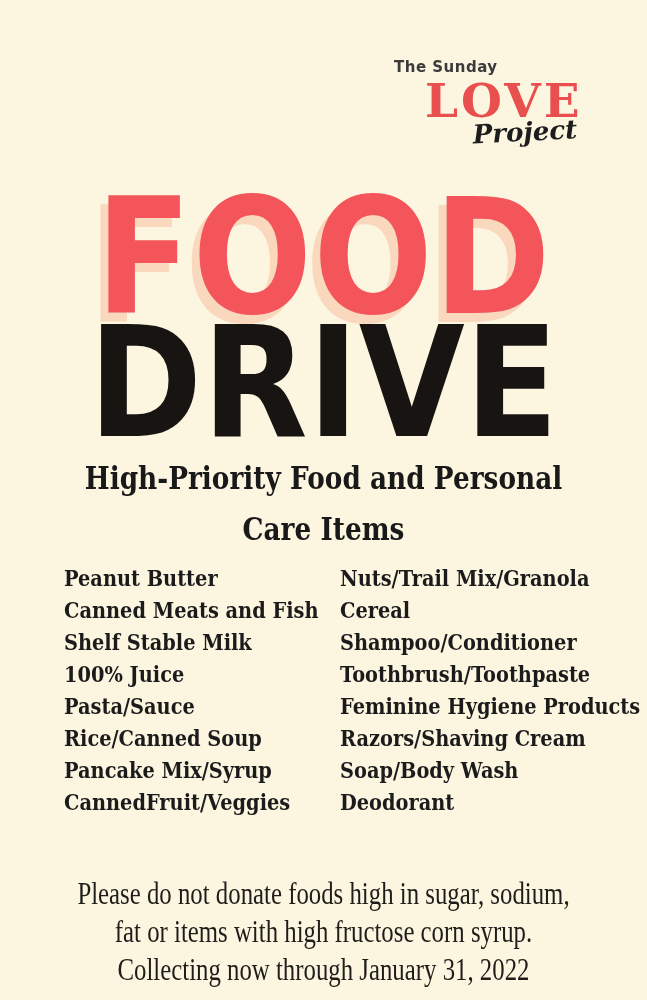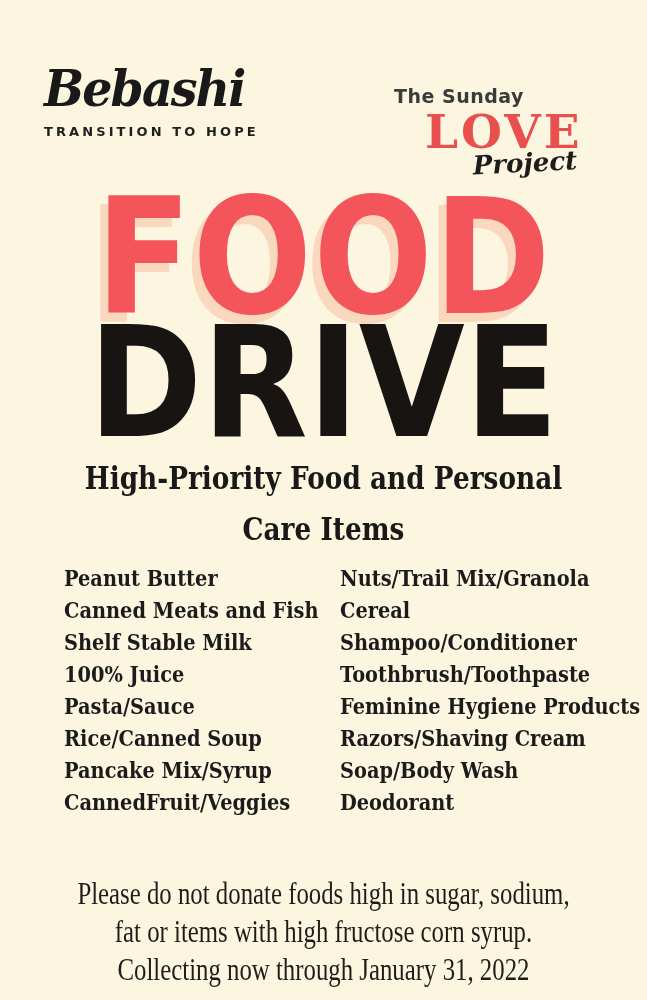--- a/index.html
+++ b/index.html
@@ -31,22 +31,22 @@
   }
   .bebashi-tagline{
     margin-top:4px;
     font-size:13px;font-weight:700;
     letter-spacing:3.1px;color:#1f1f1f;
     white-space:nowrap;
   }
 
   .sunday-love{position:absolute;right:68px;top:58px;text-align:left;width:185px;}
   .sl-top{
-    font-size:19px;font-weight:800;color:var(--gray_ink);
-    letter-spacing:0.5px;white-space:nowrap;margin-top:27px;
+    font-size:15px;font-weight:800;color:var(--gray_ink);
+    letter-spacing:0.5px;white-space:nowrap;
   }
   .sl-main{
     font-family:"DejaVu Serif",serif;
     font-size:47px;line-height:50px;font-weight:800;
     letter-spacing:3px;color:var(--love_red);
     white-space:nowrap;
     margin-left:31px;
   }
   .sl-script{
     font-family:"DejaVu Serif",serif;
@@ -112,24 +112,20 @@
     color:#1f1d1a;
     transform:scaleX(0.8);transform-origin:center top;
     white-space:nowrap;
   }
 </style>
 </head>
 <body>
 
 <div class="flyer">
 
-  <div class="bebashi">
-    <div class="bebashi-wordmark">Bebashi</div>
-    <div class="bebashi-tagline">TRANSITION TO HOPE</div>
-  </div>
 
   <div class="sunday-love">
     <div class="sl-top">The Sunday</div>
     <div class="sl-main">LOVE</div>
     <div class="sl-script">Project</div>
   </div>
 
   <div class="food-word">FOOD</div>
   <div class="drive-word">DRIVE</div>
 

